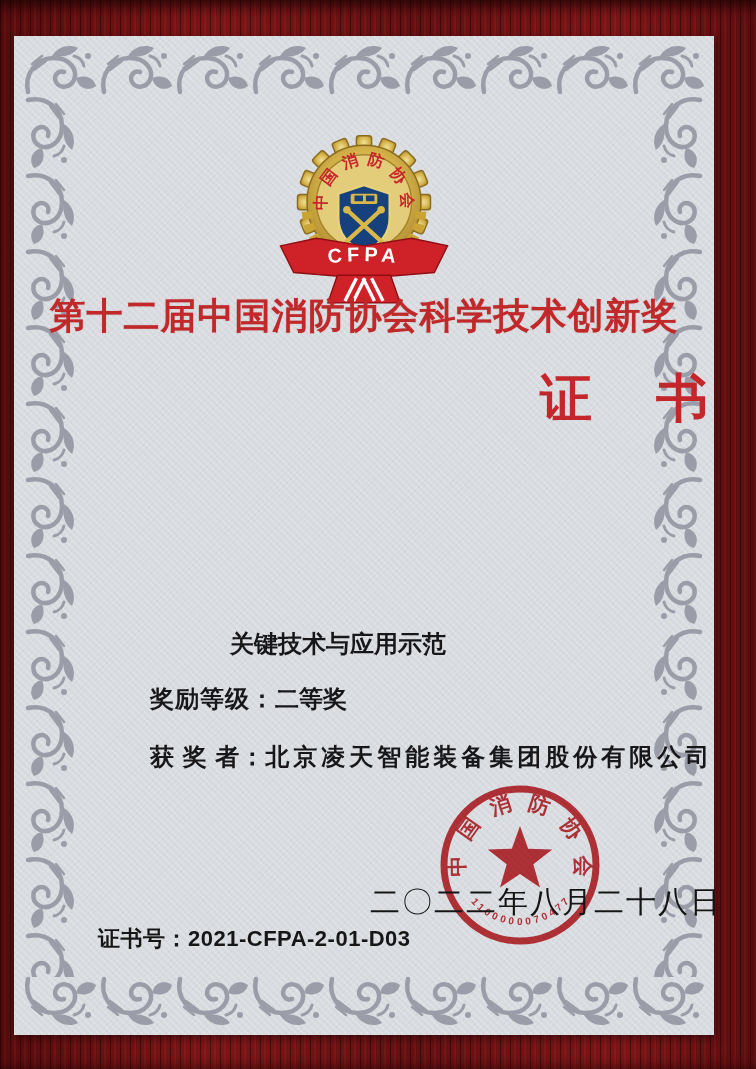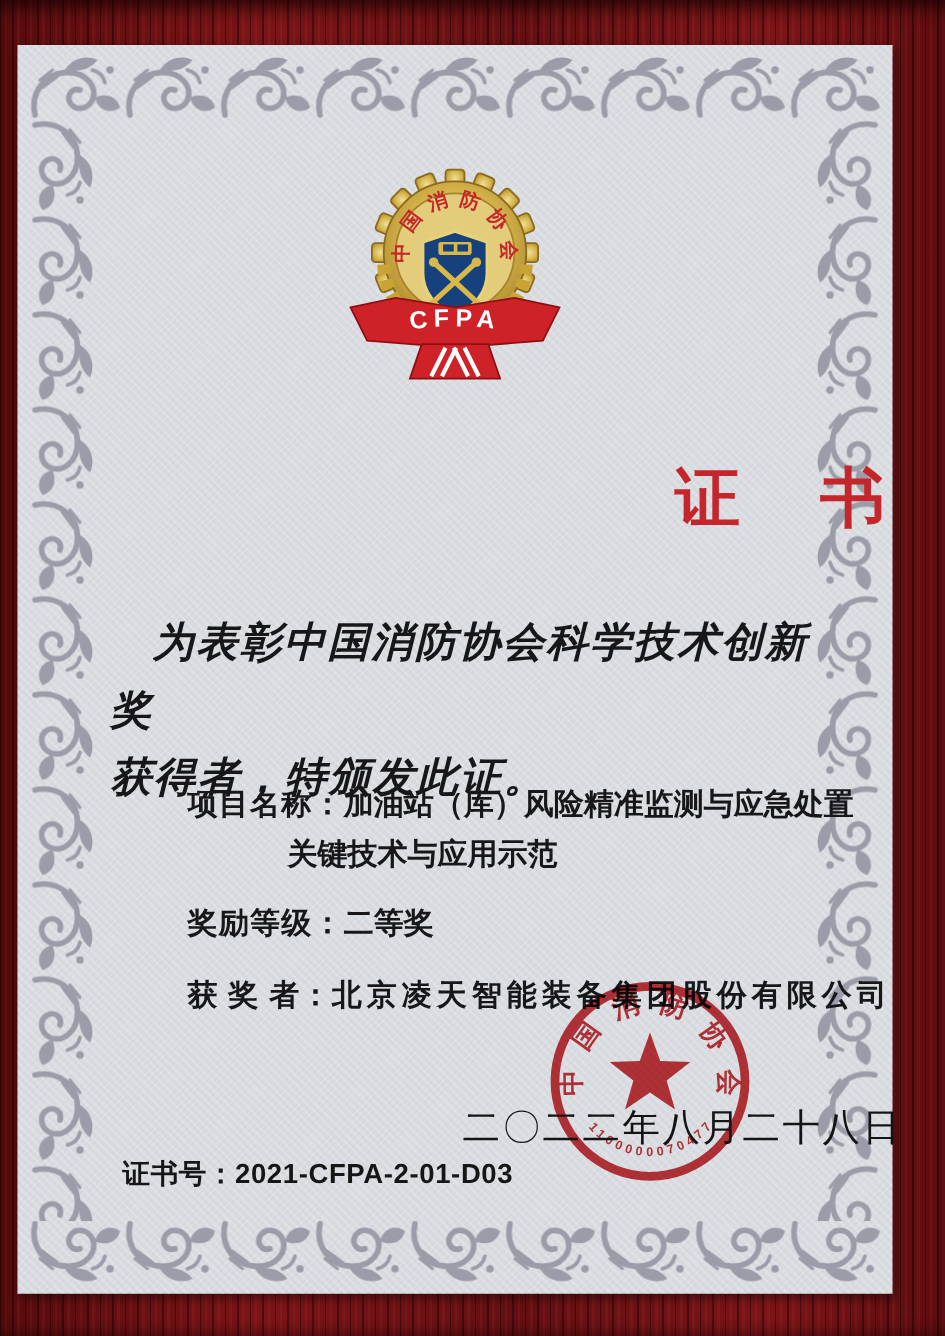--- a/index.html
+++ b/index.html
@@ -157,31 +157,25 @@
       <polygon points="72,161 128,161 138,190 62,190" fill="#cf2128" stroke="#8f0e13" stroke-width="1.5"></polygon>
       <g stroke="#ffffff" stroke-width="3.5">
         <path d="M80,188 L92,164"></path>
           <path d="M89,188 L101,164"></path>
         <path d="M120,188 L108,164"></path>
           <path d="M111,188 L99,164"></path>
       </g>
     </g>
   </svg>
 
+  <div class="award-title">第十二届中国消防协会科学技术创新奖</div>
   <div class="doc-type">证　书</div>
 
-  <div class="body-text">
-    <span class="indent"></span><span>为表彰中国消防协会科学技术创新奖</span><br>
-    <span>获得者，特颁发此证。</span>
-  </div>
 
   <div class="fields">
-    <div class="field-row project-row">
-      <span class="field-label">项目名称：</span><span class="field-value">加油站（库）风险精准监测与应急处置</span>
-    </div>
     <div class="field-row project-line2">关键技术与应用示范</div>
     <div class="field-row grade-row">
       <span class="field-label">奖励等级：</span><span class="field-value">二等奖</span>
     </div>
     <div class="field-row winner-row">
       <span class="field-label">获 奖 者：</span><span class="field-value">北京凌天智能装备集团股份有限公司</span>
     </div>
   </div>
 
   <svg class="seal" viewBox="0 0 170 170">

